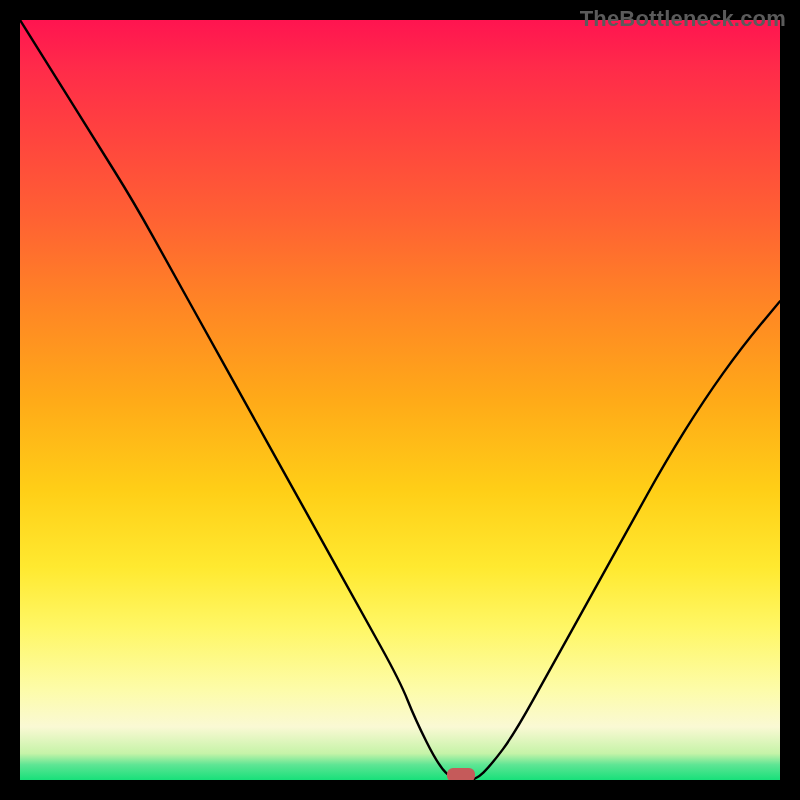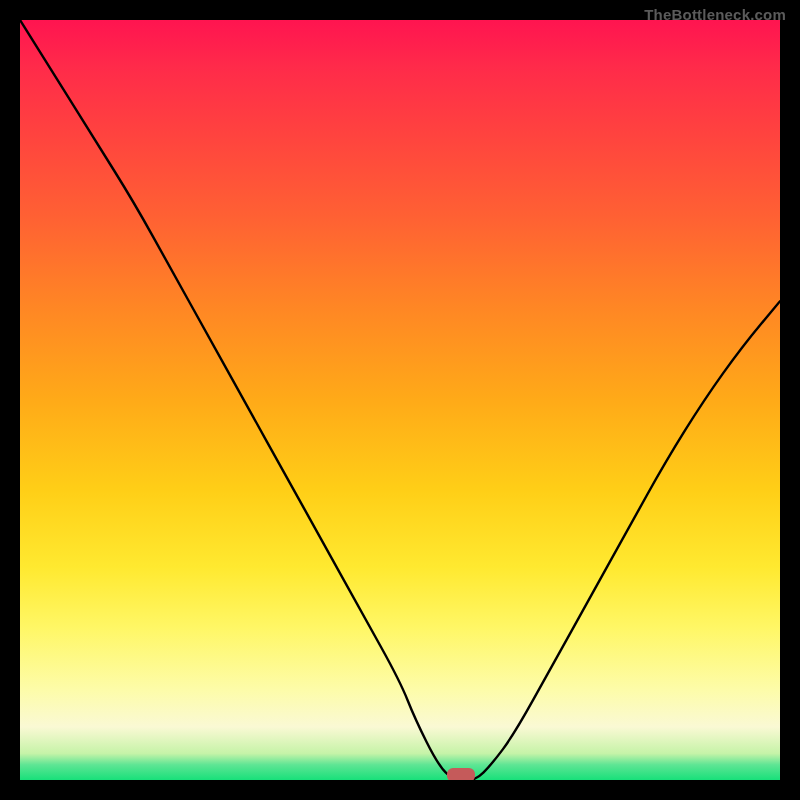--- a/index.html
+++ b/index.html
@@ -15,21 +15,21 @@
     position: relative;
     width: 800px;
     height: 800px;
     background: #000;
   }
   .watermark {
     position: absolute;
     top: 6px;
     right: 14px;
     color: #5b5b5b;
-    font-size: 15px;
+    font-size: 22px;
     font-weight: 600;
     letter-spacing: 0.2px;
     z-index: 30;
     pointer-events: none;
     user-select: none;
   }
   .plot {
     position: absolute;
     left: 20px;
     top: 20px;

